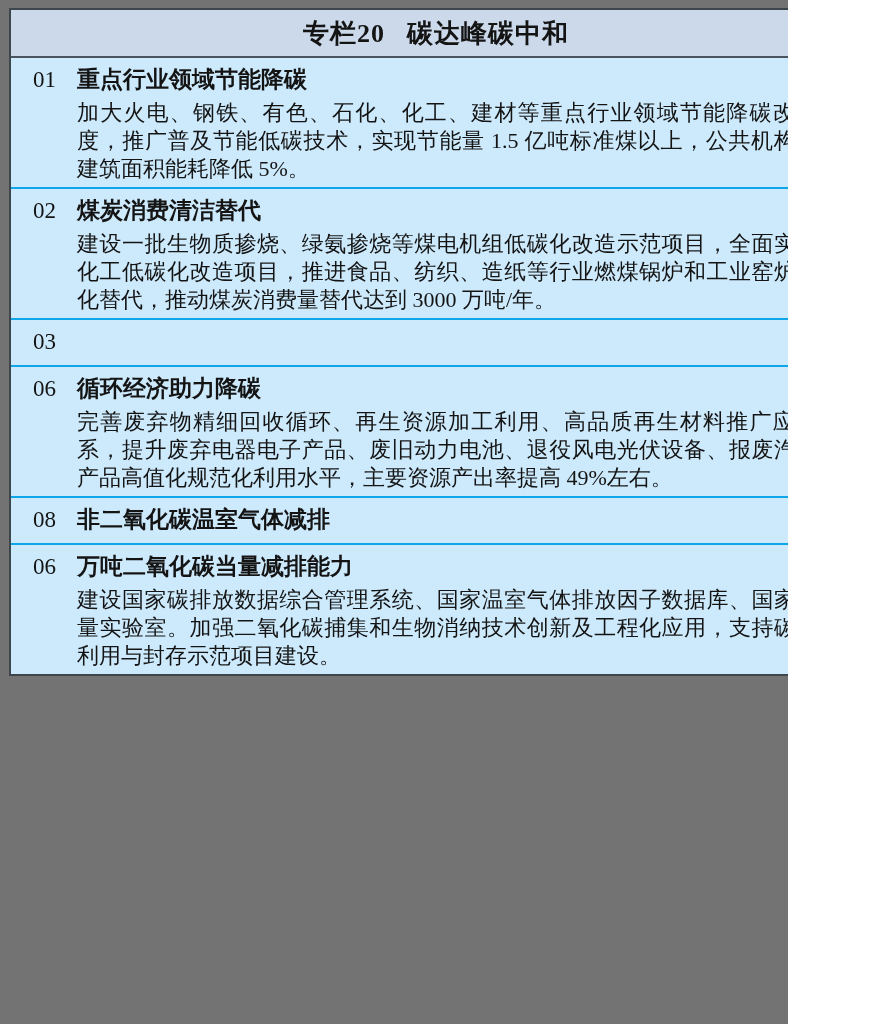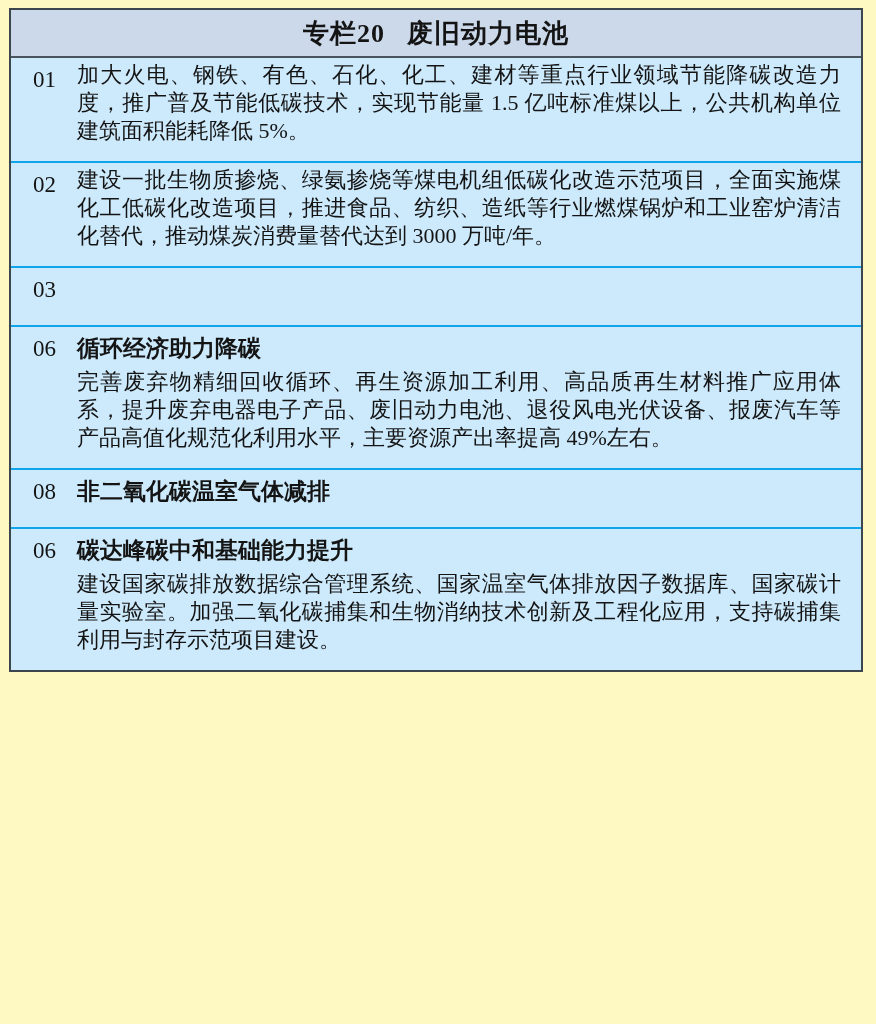--- a/index.html
+++ b/index.html
@@ -6,23 +6,23 @@
     margin: 0;
     padding: 0;
     background: #ffffff;
     width: 876px;
     height: 1024px;
     font-family: "Liberation Serif", "DejaVu Serif", serif;
     color: #141414;
   }
   .page {
     position: relative;
-    width: 876px;
+    width: 788px;
     height: 1024px;
-    background: #fef9c3;
+    background: #737373;
     overflow: hidden;
   }
   .panel {
     position: absolute;
     left: 9px;
     top: 8px;
     width: 854px;
     border: 2px solid #3d454d;
     box-sizing: border-box;
     background: #cdeafc;
@@ -38,21 +38,21 @@
     border-bottom: 2px solid #49545e;
     letter-spacing: 1px;
   }
   .panel-header .title-prefix {
     margin-right: 22px;
   }
   .section {
     background: #cdeafc;
     display: flex;
     align-items: flex-start;
-    padding: 3px 20px 16px 22px;
+    padding: 3px 20px 4px 22px;
     box-sizing: border-box;
   }
   .section + .section {
     border-top: 2px solid #0ea5e9;
   }
   .section .num {
     width: 44px;
     flex: 0 0 44px;
     font-size: 23px;
     line-height: 38px;
@@ -75,33 +75,35 @@
   }
 </style>
 </head>
 <body>
 
 <div class="page">
   <div class="panel">
 
     <div class="panel-header">
       <span class="title-prefix">专栏20</span>
-      <span class="title-main">废旧动力电池</span>
+      <span class="title-main">碳达峰碳中和</span>
     </div>
 
     <div class="section">
       <div class="num">01</div>
       <div class="content">
+        <div class="heading">重点行业领域节能降碳</div>
         <div class="body">加大火电、钢铁、有色、石化、化工、建材等重点行业领域节能降碳改造力度，推广普及节能低碳技术，实现节能量 1.5 亿吨标准煤以上，公共机构单位建筑面积能耗降低 5%。</div>
       </div>
     </div>
 
     <div class="section">
       <div class="num">02</div>
       <div class="content">
+        <div class="heading">煤炭消费清洁替代</div>
         <div class="body">建设一批生物质掺烧、绿氨掺烧等煤电机组低碳化改造示范项目，全面实施煤化工低碳化改造项目，推进食品、纺织、造纸等行业燃煤锅炉和工业窑炉清洁化替代，推动煤炭消费量替代达到 3000 万吨/年。</div>
       </div>
     </div>
 
     <div class="section">
       <div class="num">03</div>
     </div>
 
     <div class="section">
       <div class="num">06</div>
@@ -114,19 +116,19 @@
     <div class="section">
       <div class="num">08</div>
       <div class="content">
         <div class="heading">非二氧化碳温室气体减排</div>
       </div>
     </div>
 
     <div class="section">
       <div class="num">06</div>
       <div class="content">
-        <div class="heading">碳达峰碳中和基础能力提升</div>
+        <div class="heading">万吨二氧化碳当量减排能力</div>
         <div class="body">建设国家碳排放数据综合管理系统、国家温室气体排放因子数据库、国家碳计量实验室。加强二氧化碳捕集和生物消纳技术创新及工程化应用，支持碳捕集利用与封存示范项目建设。</div>
       </div>
     </div>
 
   </div>
 </div>
 
 </body></html>

